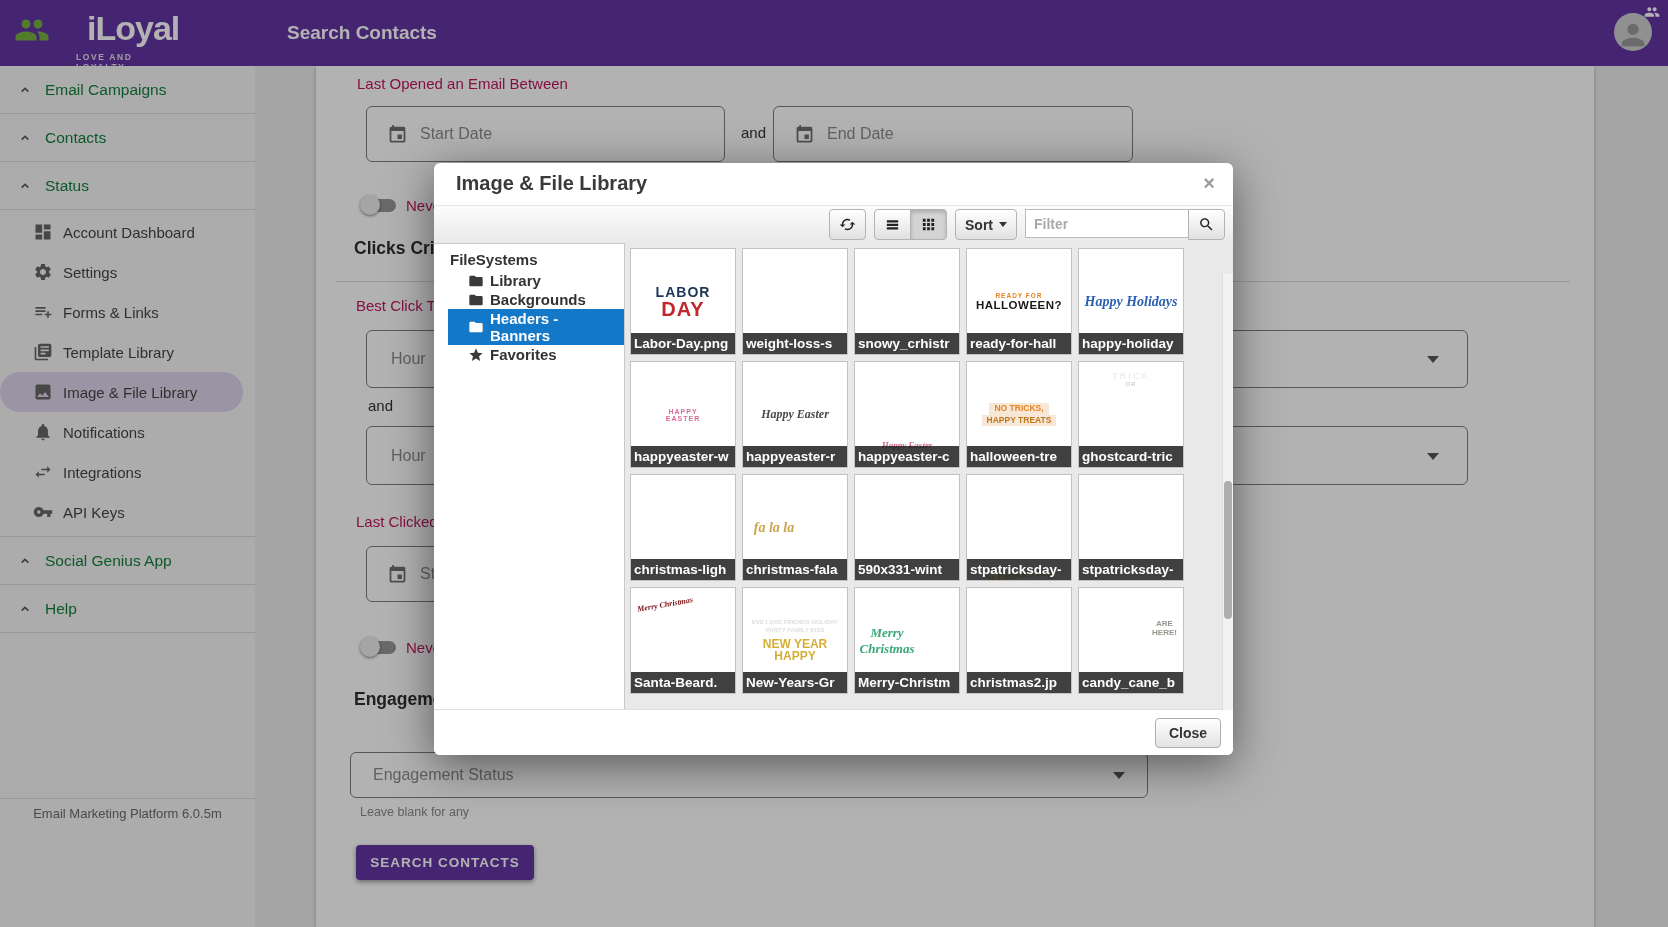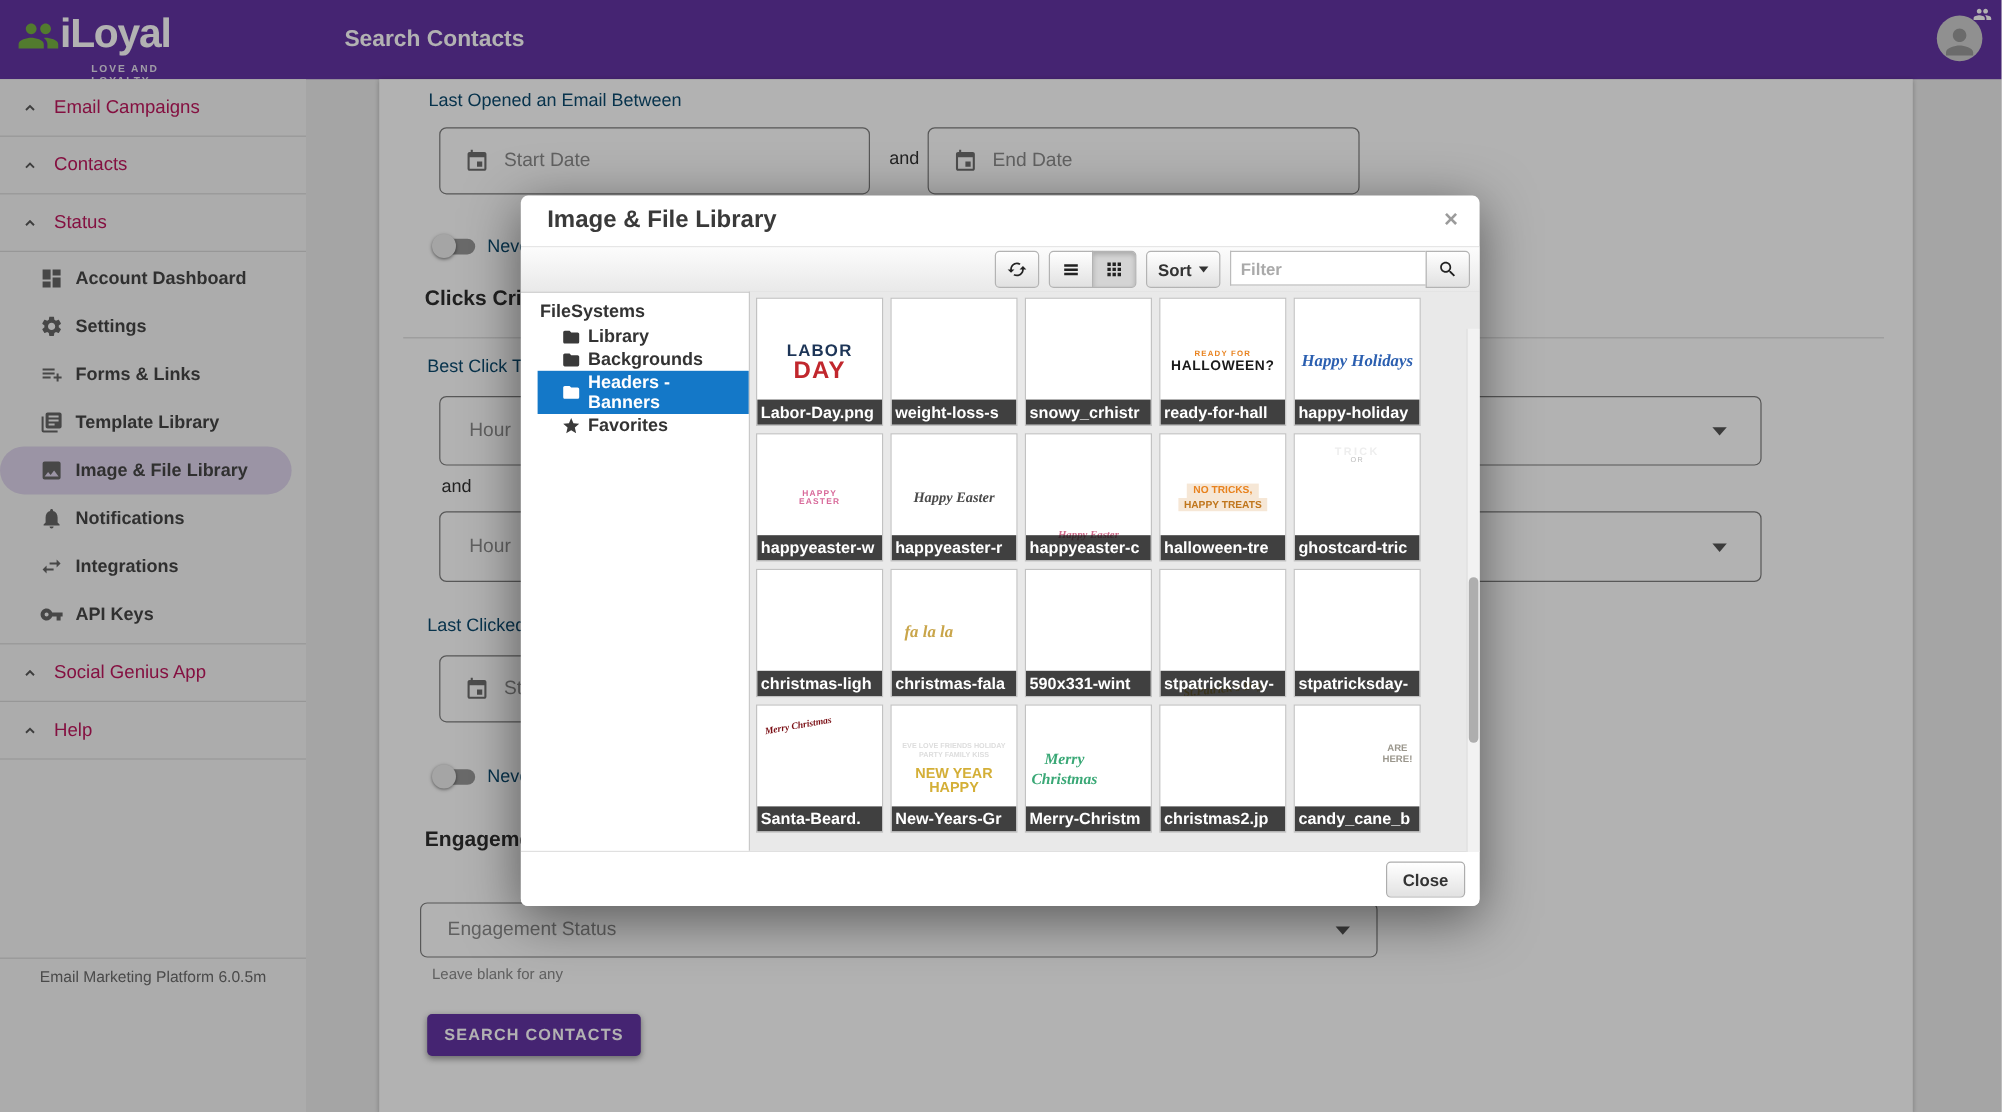--- a/index.html
+++ b/index.html
@@ -3,45 +3,45 @@
 <meta charset="utf-8">
 <style>
   html,body{margin:0;padding:0}
   body{width:1668px;height:927px;position:relative;overflow:hidden;
        font-family:"Liberation Sans",sans-serif;background:#ededed;}
 
   
   .app-header{position:absolute;left:0;top:0;width:1668px;height:66px;background:#6434a4;z-index:1;}
   .logo-wrap{position:absolute;left:14px;top:8px;display:flex;align-items:flex-start;}
   .logo-people{width:36px;height:36px;fill:#76b043;margin-top:4px;}
-  .logo-text{color:#fff;font-size:34px;font-weight:800;letter-spacing:-1px;line-height:40px;}
+  .logo-text{color:#fff;font-size:34px;font-weight:800;letter-spacing:-1px;line-height:40px;margin-left:37px;}
   .logo-tag{position:absolute;left:62px;top:44px;font-size:8.5px;font-weight:700;letter-spacing:1.6px;color:#e4e0ee;}
   .page-title{position:absolute;left:287px;top:22px;color:#fff;font-size:19px;font-weight:700;}
   .avatar{position:absolute;right:16px;top:13px;width:38px;height:38px;border-radius:50%;background:#cfcfcf;overflow:hidden;}
   .avatar svg{width:34px;height:34px;fill:#9a9a9a;position:absolute;left:2px;top:5px;}
   .people-badge{position:absolute;right:8px;top:4px;width:16px;height:16px;fill:#fff;}
 
   
   .sidebar{position:absolute;left:0;top:66px;width:255px;height:861px;background:#f6f6f6;z-index:1;}
   .side-sec{height:47px;display:flex;align-items:center;padding-left:17px;border-bottom:1px solid #d9d9d9;cursor:pointer;}
   .side-sec.expanded{border-bottom:none;height:44px;}
   .chev{width:16px;height:16px;color:#5a5a5a;}
-  .sec-label{margin-left:12px;font-size:15.5px;color:#be185d;font-weight:500;}
+  .sec-label{margin-left:12px;font-size:15.5px;color:#15803d;font-weight:500;}
   .sub-list{padding:2px 0 4px 0;}
   .side-item{height:40px;display:flex;align-items:center;padding-left:33px;cursor:pointer;}
   .side-item.active{background:#ded4ec;border-radius:22px;margin-right:12px;}
   .iicon{width:20px;height:20px;fill:#666;}
-  .item-label{margin-left:10px;font-size:15px;color:#464646;font-weight:700;}
+  .item-label{margin-left:10px;font-size:15px;color:#464646;font-weight:400;}
   .bottom-wrap{border-top:1px solid #d9d9d9;}
   .side-footer-line{position:absolute;left:0;top:732px;width:255px;border-top:1px solid #d9d9d9;}
   .side-footer-text{position:absolute;left:0;top:740px;width:255px;text-align:center;font-size:13px;color:#6b6b6b;}
 
   
   .card{position:absolute;left:316px;top:66px;width:1278px;height:861px;background:#fff;z-index:1;box-shadow:0 1px 4px rgba(0,0,0,.25);}
-  .f-label{position:absolute;font-size:15px;color:#0c4a6e;}
+  .f-label{position:absolute;font-size:15px;color:#be185d;}
   .f-heading{position:absolute;font-size:17.5px;color:#2e2e2e;font-weight:600;}
   .f-divider{position:absolute;border-top:1px solid #dcdcdc;}
   .dbox{position:absolute;border:1px solid #7e7e7e;border-radius:6px;display:flex;align-items:center;background:transparent;}
   .dbox .cal{width:21px;height:21px;fill:#6f6f6f;margin-left:20px;}
   .dbox .ph{margin-left:12px;font-size:16px;color:#8c8c8c;}
   .sel .ph{margin-left:24px;font-size:16px;color:#8c8c8c;}
   .caret{position:absolute;width:0;height:0;border-left:6px solid transparent;border-right:6px solid transparent;border-top:7px solid #555;top:50%;margin-top:-3px;}
   .and-label{position:absolute;font-size:15px;color:#333;}
   .switch{position:absolute;width:38px;height:22px;cursor:pointer;}
   .switch .track{position:absolute;left:3px;top:5px;width:33px;height:13px;border-radius:7px;background:#989898;}

